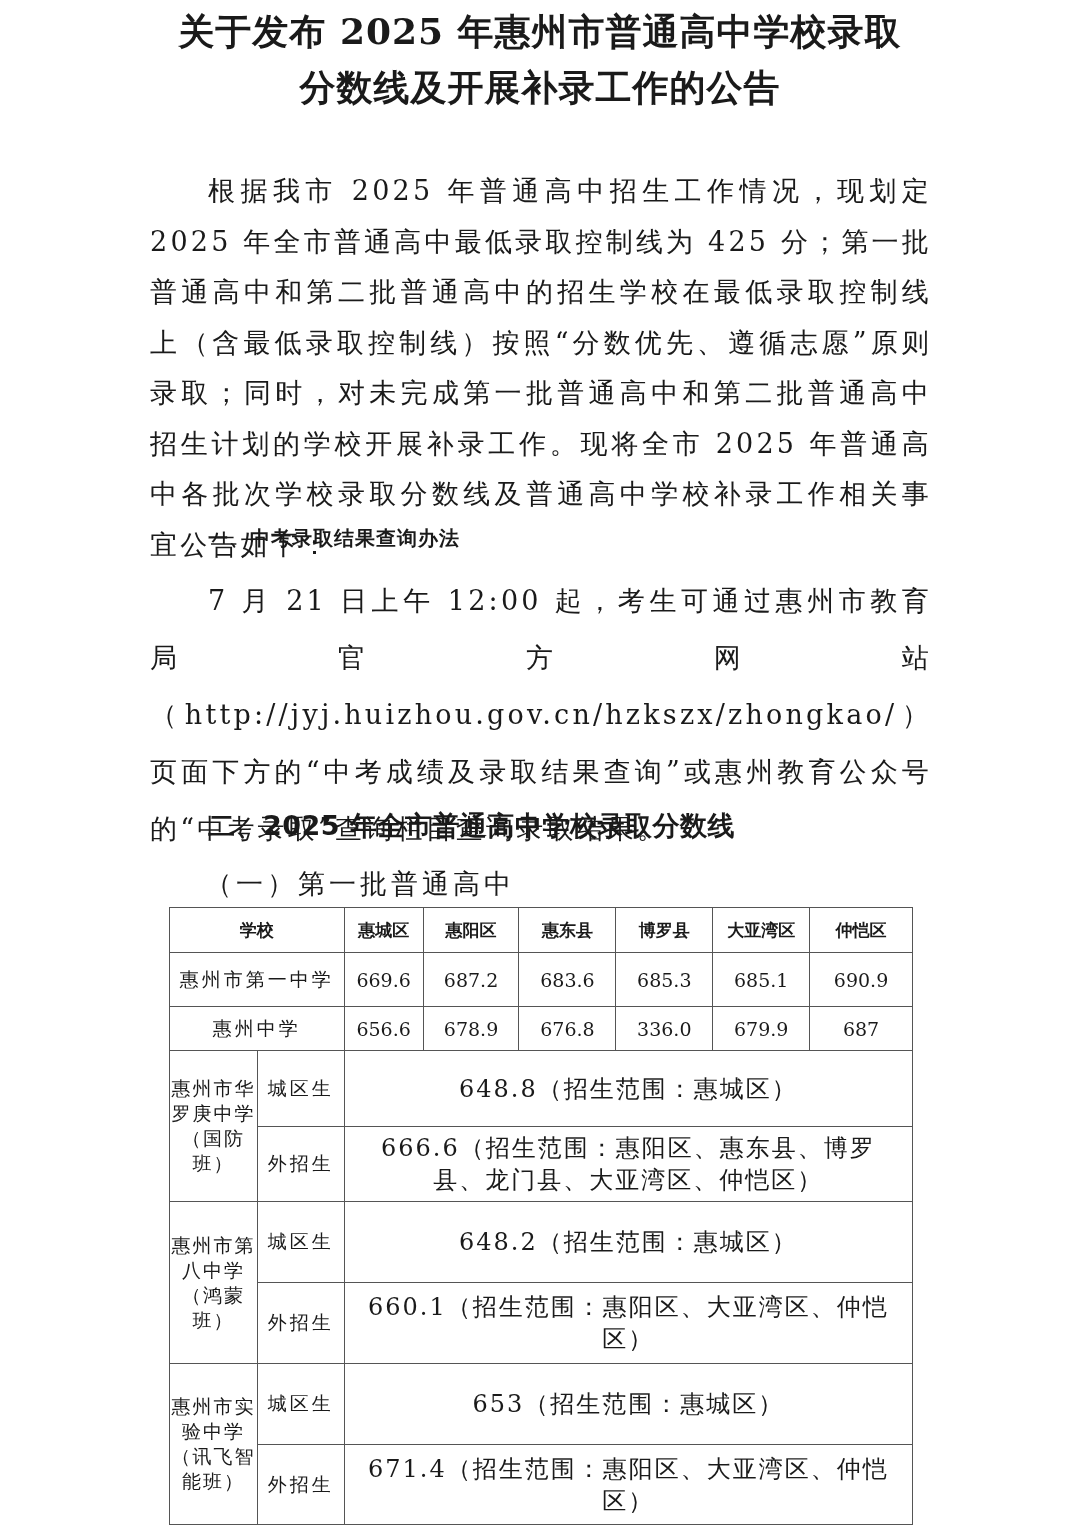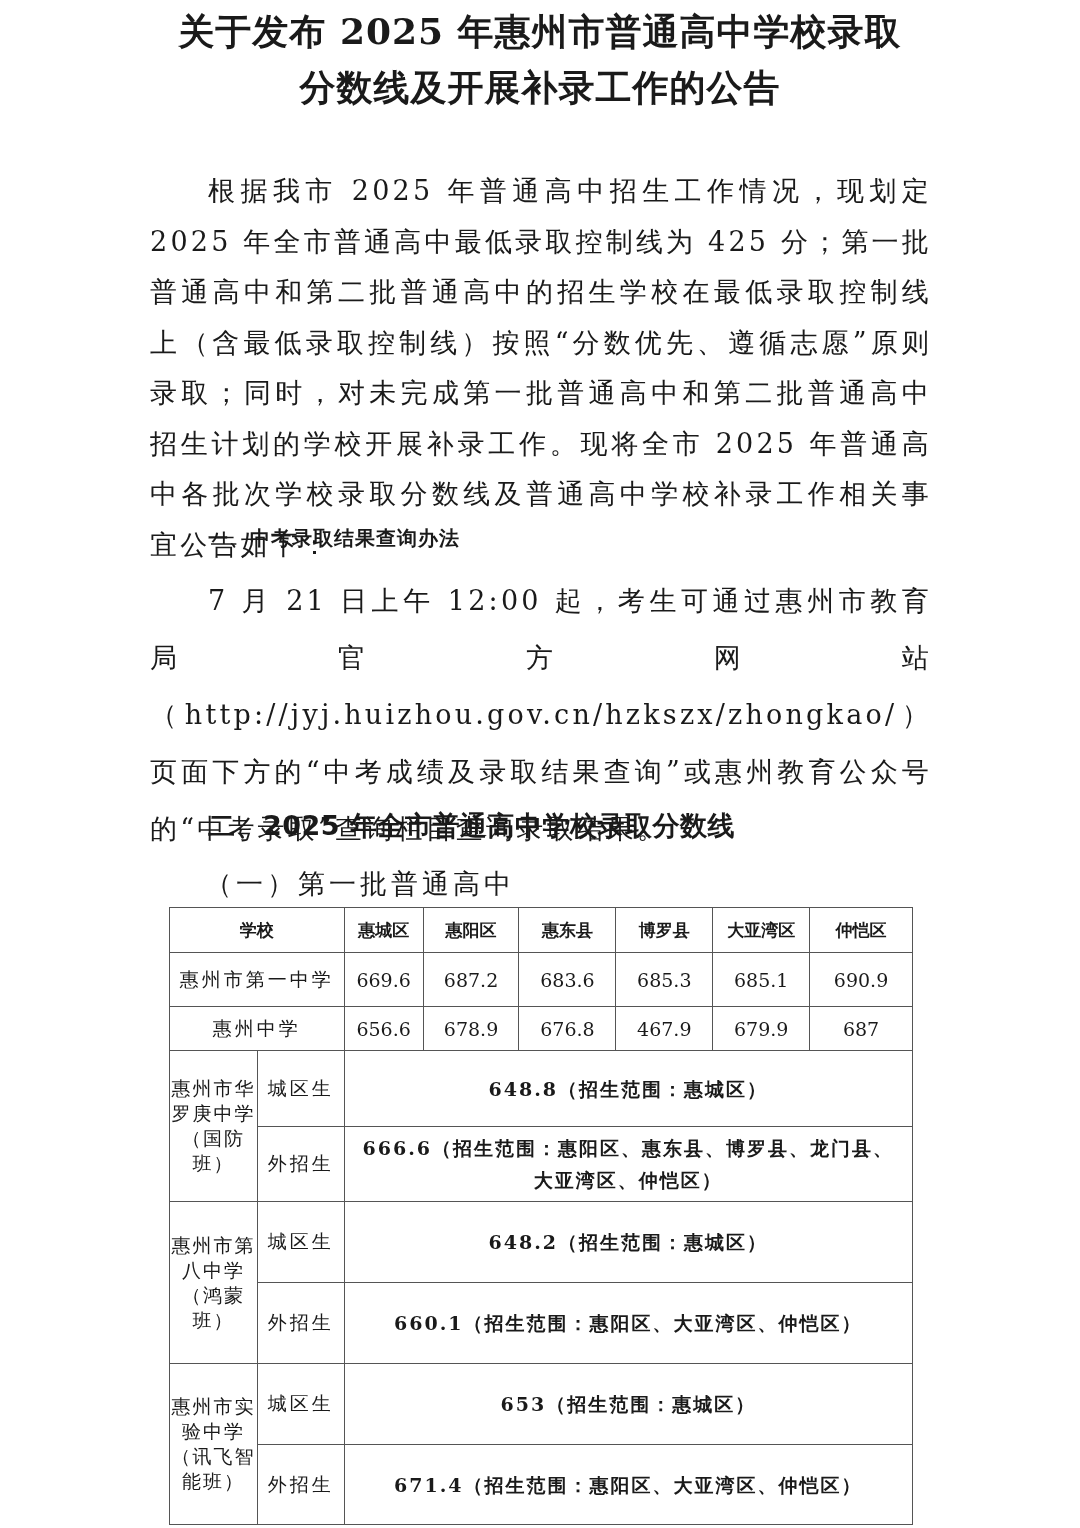--- a/index.html
+++ b/index.html
@@ -14,21 +14,21 @@
   .h2 { position: absolute; left: 208px; top: 808px; font-size: 27px; font-weight: bold; font-family: "DejaVu Sans", sans-serif; letter-spacing: 0.5px; }
   .h3 { position: absolute; left: 205px; top: 866px; font-size: 27px; letter-spacing: 4px; }
   table.scores { position: absolute; left: 169px; top: 907px; width: 744px; border-collapse: collapse; font-size: 19px; }
   table.scores td { border: 1.5px solid #555; text-align: center; vertical-align: middle; padding: 0; }
   .hdr td { height: 44px; font-family: Liberation Mono, monospace; font-weight: bold; font-size: 17px; }
   .r1 td { height: 53px; }
   .r2 td { height: 43px; }
   .sname { letter-spacing: 3px; font-size: 19px; }
   .vsch { font-size: 19px; line-height: 25px; letter-spacing: 2px; padding: 0 4px; margin-left: 32px; }
   .sub { font-size: 19px; letter-spacing: 3px; }
-  .val { font-size: 19px; letter-spacing: 2px; line-height: 32px; font-weight: bold; }
+  .val { font-size: 24px; letter-spacing: 2px; line-height: 32px; }
 </style>
 </head>
 <body>
 
 <div class="title t1">关于发布 2025 年惠州市普通高中学校录取</div>
 <div class="title t2">分数线及开展补录工作的公告</div>
 
 <div class="para p1">根据我市 2025 年普通高中招生工作情况，现划定 2025 年全市普通高中最低录取控制线为 425 分；第一批普通高中和第二批普通高中的招生学校在最低录取控制线上（含最低录取控制线）按照“分数优先、遵循志愿”原则录取；同时，对未完成第一批普通高中和第二批普通高中招生计划的学校开展补录工作。现将全市 2025 年普通高中各批次学校录取分数线及普通高中学校补录工作相关事宜公告如下：</div>
 
 <div class="h1">一、中考录取结果查询办法</div>
@@ -66,21 +66,21 @@
     <td>683.6</td>
     <td>685.3</td>
     <td>685.1</td>
     <td>690.9</td>
   </tr>
   <tr class="r2">
     <td colspan="2" class="sname">惠州中学</td>
     <td>656.6</td>
     <td>678.9</td>
     <td>676.8</td>
-    <td>467.9</td>
+    <td>336.0</td>
     <td>679.9</td>
     <td>687</td>
   </tr>
 
   <tr style="height:76px">
     <td rowspan="2" class="vsch">惠州市华罗庚中学（国防班）</td>
     <td class="sub">城区生</td>
     <td colspan="6" class="val">648.8（招生范围：惠城区）</td>
   </tr>
   <tr style="height:75px">

